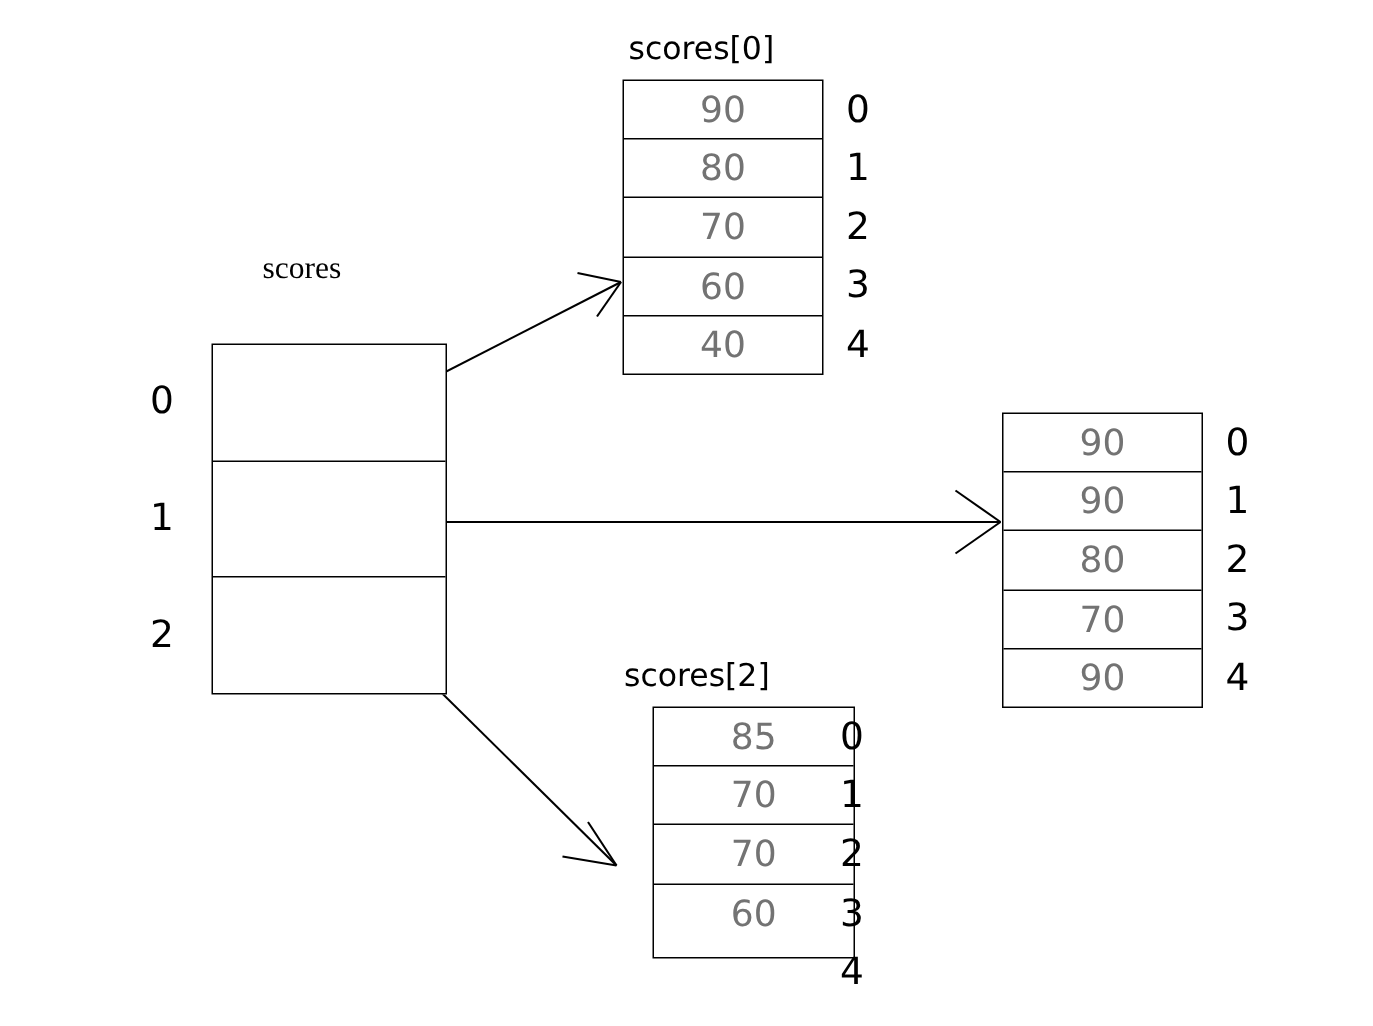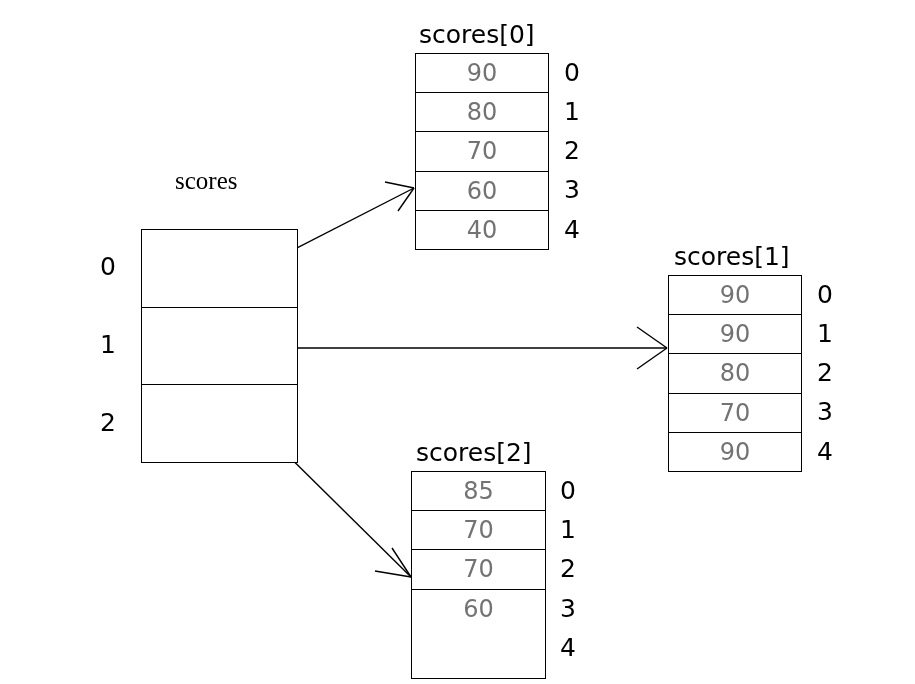--- a/index.html
+++ b/index.html
@@ -16,21 +16,21 @@
     position: relative;
     width: 915px;
     height: 684px;
     background: #ffffff;
     overflow: hidden;
   }
 
   
   .arr-title {
     position: absolute;
-    font-size: 25px;
+    font-size: 21px;
     line-height: 1;
     color: #000000;
     white-space: nowrap;
     font-family: "DejaVu Sans", sans-serif;
   }
   .arr-box {
     position: absolute;
     border: 1.5px solid #000000;
     box-sizing: border-box;
     background: #ffffff;
@@ -78,24 +78,24 @@
   #scores1-box {
     left: 668px;
     top: 275px;
     width: 134px;
     height: 197px;
   }
   #scores1-box .cell { height: 39.2px; }
 
   
   #scores2-box {
-    left: 411px;
+    left: 435px;
     top: 471px;
     width: 135px;
-    height: 208px;
+    height: 168px;
   }
   #scores2-box .cell { height: 39.2px; }
 
   
   #arrows {
     position: absolute;
     left: 0;
     top: 0;
     width: 915px;
     height: 684px;
@@ -154,21 +154,20 @@
     <div class="cell">60</div>
     <div class="cell">40</div>
   </div>
 
   <div class="idx" style="left:564px; top:60px;">0</div>
   <div class="idx" style="left:564px; top:99px;">1</div>
   <div class="idx" style="left:564px; top:138px;">2</div>
   <div class="idx" style="left:564px; top:177px;">3</div>
   <div class="idx" style="left:564px; top:217px;">4</div>
 
-  <div class="arr-title" style="left:674px; top:244px;">scores[1]</div>
 
   <div class="arr-box" id="scores1-box">
     <div class="cell">90</div>
     <div class="cell">90</div>
     <div class="cell">80</div>
     <div class="cell">70</div>
     <div class="cell">90</div>
   </div>
 
   <div class="idx" style="left:817px; top:282px;">0</div>

